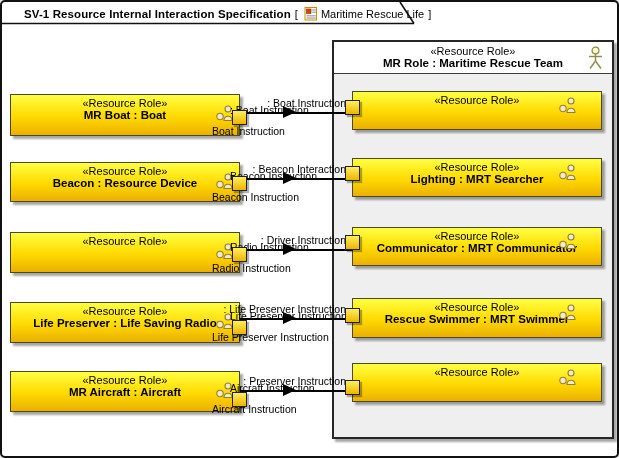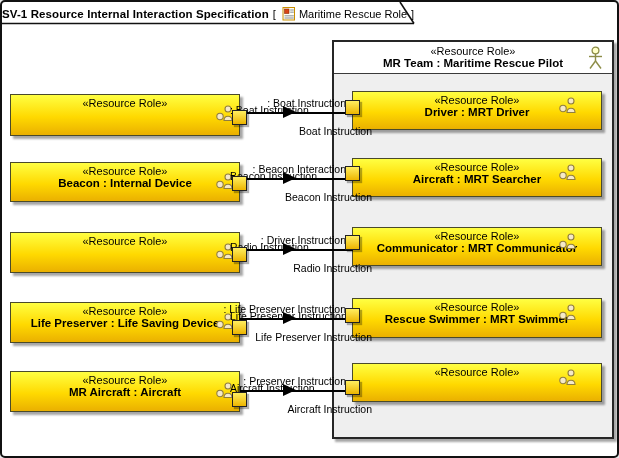--- a/index.html
+++ b/index.html
@@ -8,21 +8,21 @@
     font-family:"Liberation Sans",sans-serif;color:#000;
   }
   .frame{
     position:absolute;left:0;top:0;width:619px;height:458px;
     box-sizing:border-box;border:2px solid #111;border-radius:5px;
     background:#fff;
   }
   
   .head-shape{position:absolute;left:0;top:0;pointer-events:none;}
   .head-bar{
-    position:absolute;left:0;top:2px;height:19px;display:flex;
+    position:absolute;left:22px;top:2px;height:19px;display:flex;
     align-items:center;white-space:nowrap;
   }
   .head-title{font-size:11.5px;font-weight:bold;letter-spacing:.1px;}
   .head-bracket{font-size:11px;margin:0 4px;}
   .head-ctx{font-size:11px;margin-left:3px;}
   .diagram-icon{display:inline-block;width:14px;height:15px;margin-left:2px;}
 
   
   .node{
     position:absolute;box-sizing:border-box;
@@ -63,21 +63,21 @@
   .conn{position:absolute;left:0;width:619px;height:0;z-index:3;}
   .cline{position:absolute;left:238px;width:113px;top:0;height:1.5px;background:#000;}
   .carrow{
     position:absolute;left:281px;top:-6px;width:0;height:0;
     border-left:13px solid #000;border-top:6px solid transparent;
     border-bottom:6px solid transparent;
   }
   .clabel{position:absolute;font-size:10.5px;line-height:12px;white-space:nowrap;z-index:5;}
   .clabel.above{left:0;width:344px;text-align:right;top:-15px;}
   .clabel.online{left:228px;top:-8px;}
-  .clabel.below{left:210px;width:160px;text-align:right;top:13px;}
+  .clabel.below{left:210px;width:160px;text-align:left;top:13px;}
 </style>
 </head>
 <body>
 
 <div class="frame">
 
   <svg class="head-shape" width="420" height="24">
     <line x1="0" y1="21.5" x2="412" y2="21.5" stroke="#111" stroke-width="1.6"></line>
     <line x1="398" y1="0" x2="412" y2="21.5" stroke="#111" stroke-width="1.6"></line>
   </svg>
@@ -87,97 +87,97 @@
     <span class="diagram-icon">
       <svg width="14" height="15" viewBox="0 0 14 15">
         <rect x="1" y="1.5" width="11.5" height="12.5" fill="#fffdf2" stroke="#c98f00" stroke-width="1"></rect>
         <rect x="2.5" y="3" width="4.5" height="4.5" fill="#d84315" stroke="#8c2a00" stroke-width="0.6"></rect>
         <rect x="8.2" y="3.4" width="3.6" height="1.2" fill="#9aa0a6"></rect>
         <rect x="8.2" y="5.6" width="3.6" height="1.2" fill="#9aa0a6"></rect>
         <rect x="2.5" y="9.2" width="9.3" height="1.2" fill="#9aa0a6"></rect>
         <rect x="2.5" y="11.4" width="9.3" height="1.2" fill="#9aa0a6"></rect>
       </svg>
     </span>
-    <span class="head-ctx">Maritime Rescue Role</span>
+    <span class="head-ctx">Maritime Rescue Life</span>
     <span class="head-bracket">]</span>
   </div>
 
   <div class="container">
     <div class="container-header">
       <div class="stereo">«Resource Role»</div>
-      <div class="nname">MR Team : Maritime Rescue Pilot</div>
+      <div class="nname">MR Role : Maritime Rescue Team</div>
       <span class="actor-icon">
         <svg width="17" height="25" viewBox="0 0 17 25">
           <circle cx="8.5" cy="4.5" r="3.4" fill="#ffffc8" stroke="#8c8c46" stroke-width="1.3"></circle>
           <line x1="8.5" y1="8" x2="8.5" y2="15" stroke="#8c8c46" stroke-width="1.4"></line>
           <line x1="2" y1="10.5" x2="15" y2="10.5" stroke="#8c8c46" stroke-width="1.4"></line>
           <line x1="8.5" y1="15" x2="3" y2="22.5" stroke="#8c8c46" stroke-width="1.4"></line>
           <line x1="8.5" y1="15" x2="14" y2="22.5" stroke="#8c8c46" stroke-width="1.4"></line>
         </svg>
       </span>
     </div>
     <div class="container-body"></div>
   </div>
 
   <div class="node left" style="left:8px;top:92px;width:230px;height:42px">
     <div class="stereo">«Resource Role»</div>
+    <div class="nname">MR Boat : Boat</div>
     <span class="role-icon"><svg width="21" height="18" viewBox="0 0 21 18">
           <circle cx="5" cy="12.5" r="3.2" fill="#f5e9c8" stroke="#8f7d42" stroke-width="1.1"></circle>
           <circle cx="13" cy="5" r="3" fill="#f5e9c8" stroke="#8f7d42" stroke-width="1.1"></circle>
           <path d="M9,16.5 C9,10.8 17,10.8 17,16.5 Z" fill="#f5e9c8" stroke="#8f7d42" stroke-width="1.1"></path>
         </svg></span>
   </div>
   <div class="node left" style="left:8px;top:160px;width:230px;height:40px">
     <div class="stereo">«Resource Role»</div>
-    <div class="nname">Beacon : Internal Device</div>
+    <div class="nname">Beacon : Resource Device</div>
     <span class="role-icon"><svg width="21" height="18" viewBox="0 0 21 18">
           <circle cx="5" cy="12.5" r="3.2" fill="#f5e9c8" stroke="#8f7d42" stroke-width="1.1"></circle>
           <circle cx="13" cy="5" r="3" fill="#f5e9c8" stroke="#8f7d42" stroke-width="1.1"></circle>
           <path d="M9,16.5 C9,10.8 17,10.8 17,16.5 Z" fill="#f5e9c8" stroke="#8f7d42" stroke-width="1.1"></path>
         </svg></span>
   </div>
   <div class="node left" style="left:8px;top:230px;width:230px;height:41px">
     <div class="stereo">«Resource Role»</div>
     <span class="role-icon"><svg width="21" height="18" viewBox="0 0 21 18">
           <circle cx="5" cy="12.5" r="3.2" fill="#f5e9c8" stroke="#8f7d42" stroke-width="1.1"></circle>
           <circle cx="13" cy="5" r="3" fill="#f5e9c8" stroke="#8f7d42" stroke-width="1.1"></circle>
           <path d="M9,16.5 C9,10.8 17,10.8 17,16.5 Z" fill="#f5e9c8" stroke="#8f7d42" stroke-width="1.1"></path>
         </svg></span>
   </div>
   <div class="node left" style="left:8px;top:300px;width:230px;height:41px">
     <div class="stereo">«Resource Role»</div>
-    <div class="nname">Life Preserver : Life Saving Device</div>
+    <div class="nname">Life Preserver : Life Saving Radio</div>
     <span class="role-icon"><svg width="21" height="18" viewBox="0 0 21 18">
           <circle cx="5" cy="12.5" r="3.2" fill="#f5e9c8" stroke="#8f7d42" stroke-width="1.1"></circle>
           <circle cx="13" cy="5" r="3" fill="#f5e9c8" stroke="#8f7d42" stroke-width="1.1"></circle>
           <path d="M9,16.5 C9,10.8 17,10.8 17,16.5 Z" fill="#f5e9c8" stroke="#8f7d42" stroke-width="1.1"></path>
         </svg></span>
   </div>
   <div class="node left" style="left:8px;top:369px;width:230px;height:41px">
     <div class="stereo">«Resource Role»</div>
     <div class="nname">MR Aircraft : Aircraft</div>
     <span class="role-icon"><svg width="21" height="18" viewBox="0 0 21 18">
           <circle cx="5" cy="12.5" r="3.2" fill="#f5e9c8" stroke="#8f7d42" stroke-width="1.1"></circle>
           <circle cx="13" cy="5" r="3" fill="#f5e9c8" stroke="#8f7d42" stroke-width="1.1"></circle>
           <path d="M9,16.5 C9,10.8 17,10.8 17,16.5 Z" fill="#f5e9c8" stroke="#8f7d42" stroke-width="1.1"></path>
         </svg></span>
   </div>
 
   <div class="node right" style="left:350px;top:89px;width:250px;height:39px">
     <div class="stereo">«Resource Role»</div>
-    <div class="nname">Driver : MRT Driver</div>
     <span class="role-icon"><svg width="21" height="18" viewBox="0 0 21 18">
           <circle cx="5" cy="12.5" r="3.2" fill="#f5e9c8" stroke="#8f7d42" stroke-width="1.1"></circle>
           <circle cx="13" cy="5" r="3" fill="#f5e9c8" stroke="#8f7d42" stroke-width="1.1"></circle>
           <path d="M9,16.5 C9,10.8 17,10.8 17,16.5 Z" fill="#f5e9c8" stroke="#8f7d42" stroke-width="1.1"></path>
         </svg></span>
   </div>
   <div class="node right" style="left:350px;top:156px;width:250px;height:39px">
     <div class="stereo">«Resource Role»</div>
-    <div class="nname">Aircraft : MRT Searcher</div>
+    <div class="nname">Lighting : MRT Searcher</div>
     <span class="role-icon"><svg width="21" height="18" viewBox="0 0 21 18">
           <circle cx="5" cy="12.5" r="3.2" fill="#f5e9c8" stroke="#8f7d42" stroke-width="1.1"></circle>
           <circle cx="13" cy="5" r="3" fill="#f5e9c8" stroke="#8f7d42" stroke-width="1.1"></circle>
           <path d="M9,16.5 C9,10.8 17,10.8 17,16.5 Z" fill="#f5e9c8" stroke="#8f7d42" stroke-width="1.1"></path>
         </svg></span>
   </div>
   <div class="node right" style="left:350px;top:225px;width:250px;height:39px">
     <div class="stereo">«Resource Role»</div>
     <div class="nname">Communicator : MRT Communicator</div>
     <span class="role-icon"><svg width="21" height="18" viewBox="0 0 21 18">

